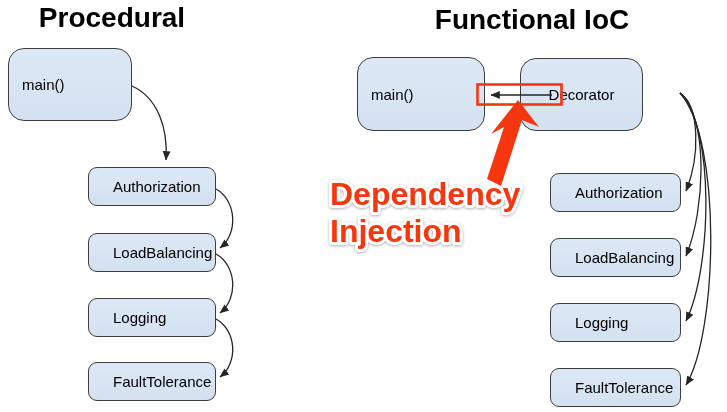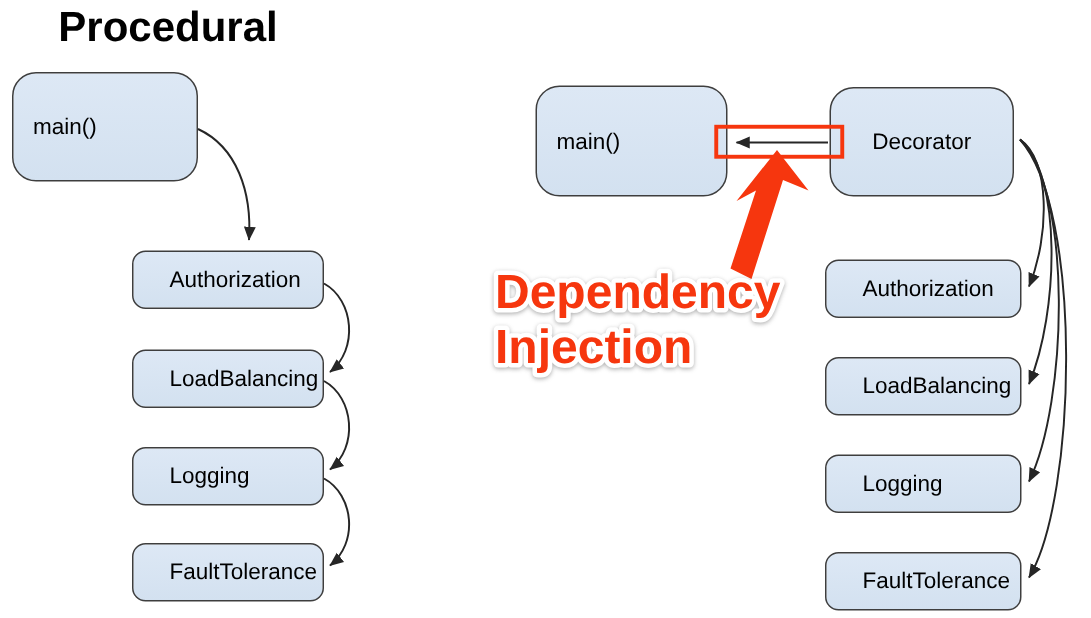--- a/index.html
+++ b/index.html
@@ -18,37 +18,38 @@
     background:linear-gradient(180deg,#dde8f5 0%,#d3e1f0 100%);
     border:1.6px solid #3e3e3e;
     display:flex;align-items:center;
     font-size:15px;color:#000;white-space:nowrap;
   }
   .big{border-radius:16px;padding-left:13px;}
   .module{border-radius:9px;padding-left:24px;height:39px;width:128px;}
   .centered{justify-content:center;padding-left:0;}
   .l-main{left:8px;top:48px;width:124px;height:73px;}
   .r-main{left:357px;top:57px;width:128px;height:74px;}
-  .decorator{left:553px;top:58px;width:123px;height:73px;}
+  .decorator{left:520px;top:58px;width:123px;height:73px;}
   .l-mod{left:88px;}
   .r-mod{left:550px;width:131px;}
   svg.overlay{position:absolute;left:0;top:0;width:727px;height:412px;pointer-events:none;}
   .flow{fill:none;stroke:#262626;stroke-width:1.3px;}
   .di-text{
     font-family:"Liberation Sans", sans-serif;font-weight:bold;font-size:32px;
     paint-order:stroke;stroke:#ffffff;stroke-width:6px;stroke-linejoin:round;
     filter:drop-shadow(0px 1px 1.5px rgba(80,80,80,0.45));
   }
 </style>
 </head>
 <body>
 
 <div class="canvas">
 
   <div class="title title-left">Procedural</div>
+  <div class="title title-right">Functional IoC</div>
 
   <div class="node big l-main">main()</div>
   <div class="node module l-mod" style="top:167px">Authorization</div>
   <div class="node module l-mod" style="top:233px">LoadBalancing</div>
   <div class="node module l-mod" style="top:298px">Logging</div>
   <div class="node module l-mod" style="top:362px">FaultTolerance</div>
 
   <div class="node big r-main">main()</div>
   <div class="node big centered decorator">Decorator</div>
   <div class="node module r-mod" style="top:173px">Authorization</div>

